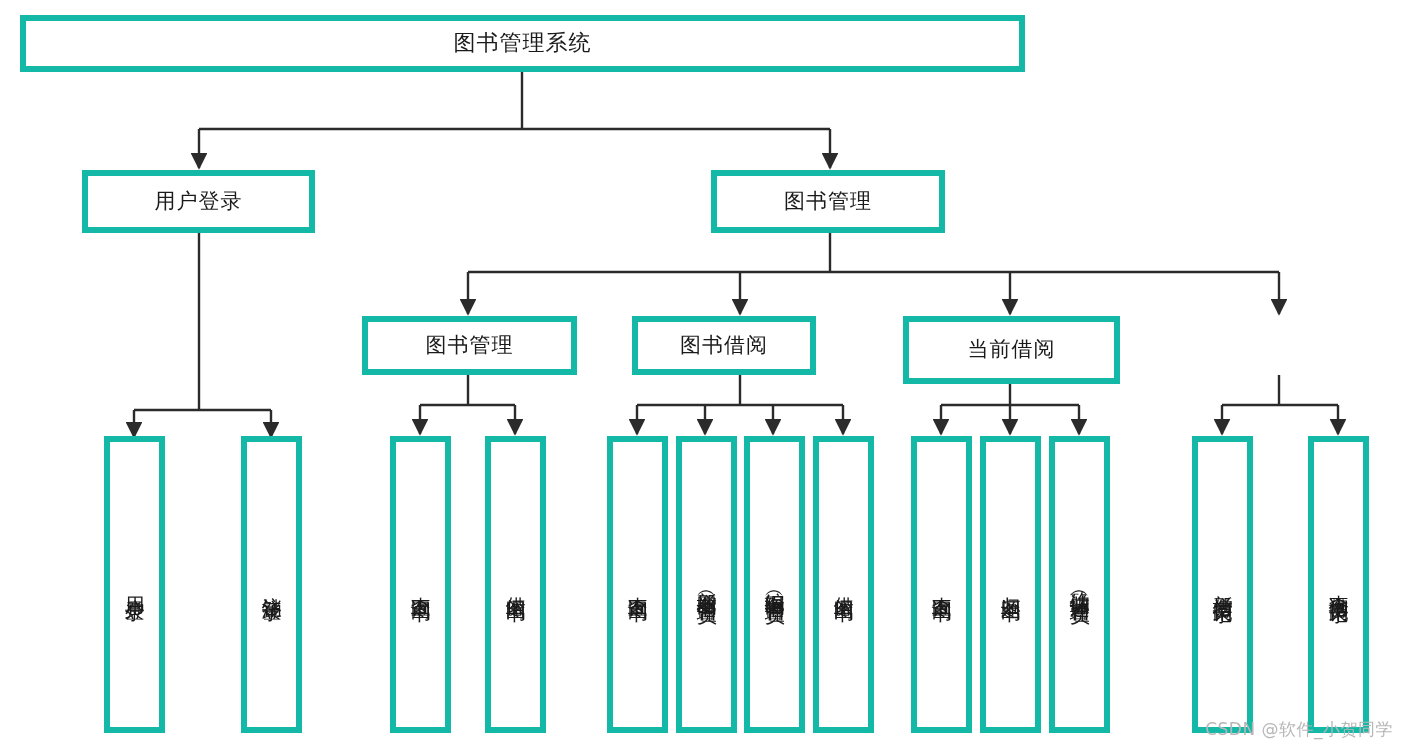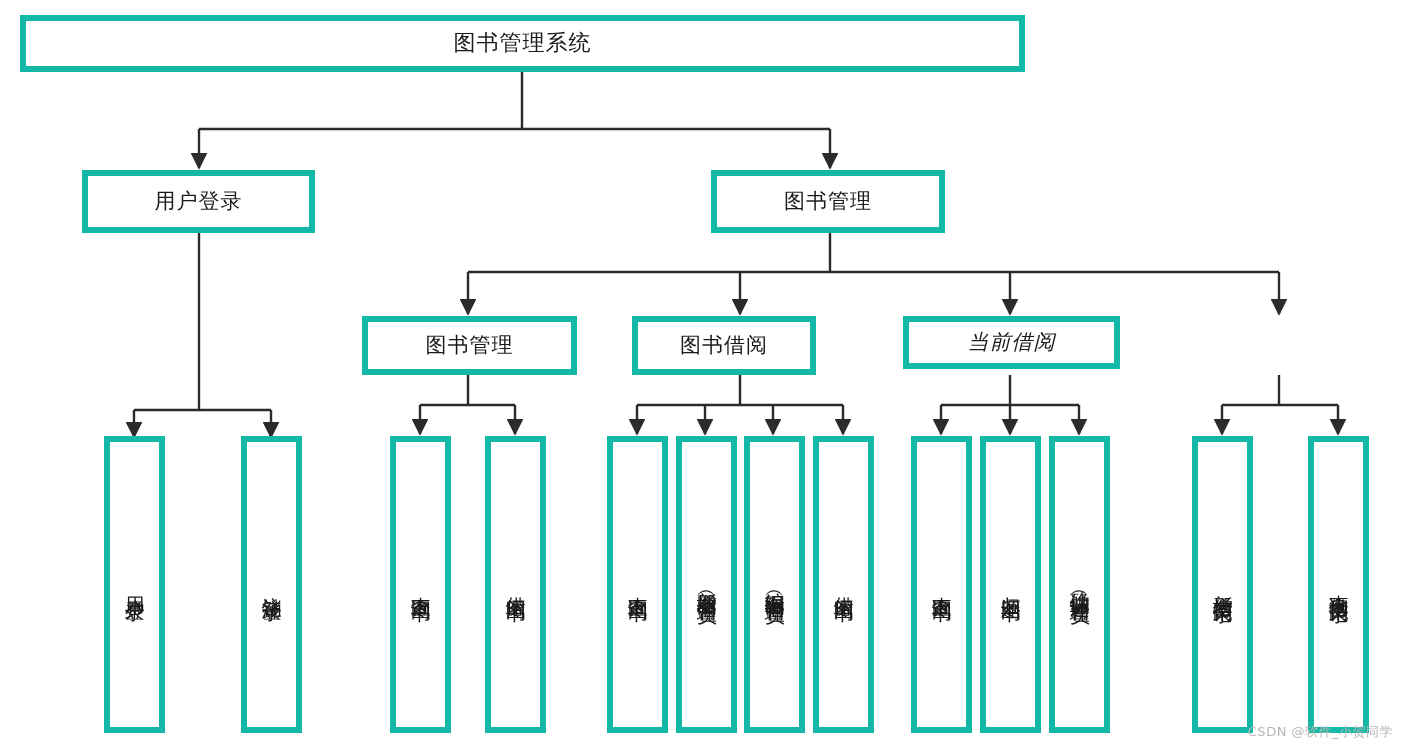--- a/index.html
+++ b/index.html
@@ -61,21 +61,21 @@
     width: 100%;
     height: 100%;
     display: flex;
     align-items: center;
     justify-content: center;
   }
   .watermark {
     position: absolute;
     right: 12px;
     bottom: 6px;
-    font-size: 13px;
+    font-size: 17px;
     color: #b7b7b7;
     letter-spacing: 0.5px;
     white-space: nowrap;
     font-family: "DejaVu Sans", "Liberation Sans", sans-serif;
   }
 </style>
 </head>
 <body>
 
 <div id="canvas">
@@ -143,21 +143,21 @@
   <div class="node horizontal" style="left:711px; top:170px; width:234px; height:63px;">
     <span>图书管理</span>
   </div>
 
   <div class="node horizontal" style="left:362px; top:316px; width:215px; height:59px;">
     <span>图书管理</span>
   </div>
   <div class="node horizontal" style="left:632px; top:316px; width:184px; height:59px;">
     <span>图书借阅</span>
   </div>
-  <div class="node horizontal" style="left:903px; top:316px; width:217px; height:53px;font-style:italic;">
+  <div class="node horizontal" style="left:903px; top:316px; width:217px; height:68px;">
     <span>当前借阅</span>
   </div>
 
   <div class="node vertical" style="left:104px; top:436px; width:61px; height:297px;">
     <div class="vwrap">
         <span class="vtext">用户登录</span>
       </div>
   </div>
   <div class="node vertical" style="left:241px; top:436px; width:61px; height:297px;">
     <div class="vwrap">

